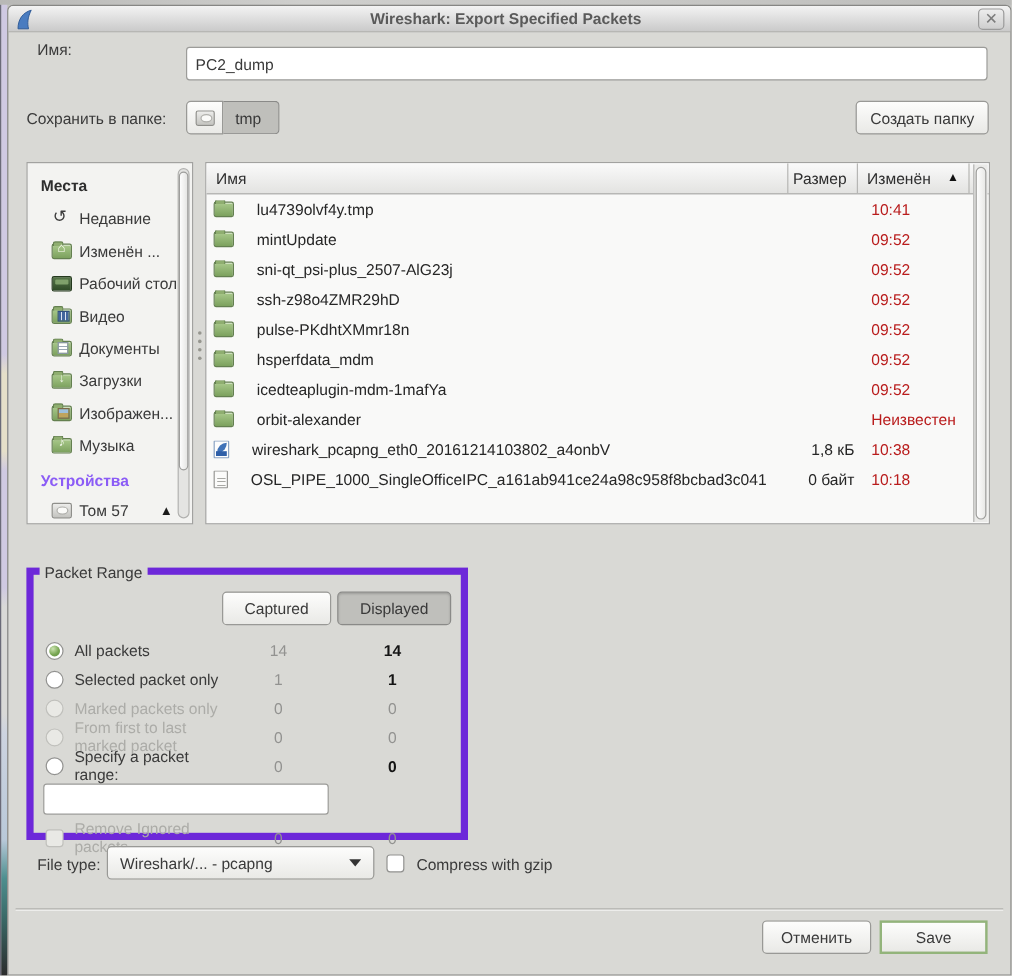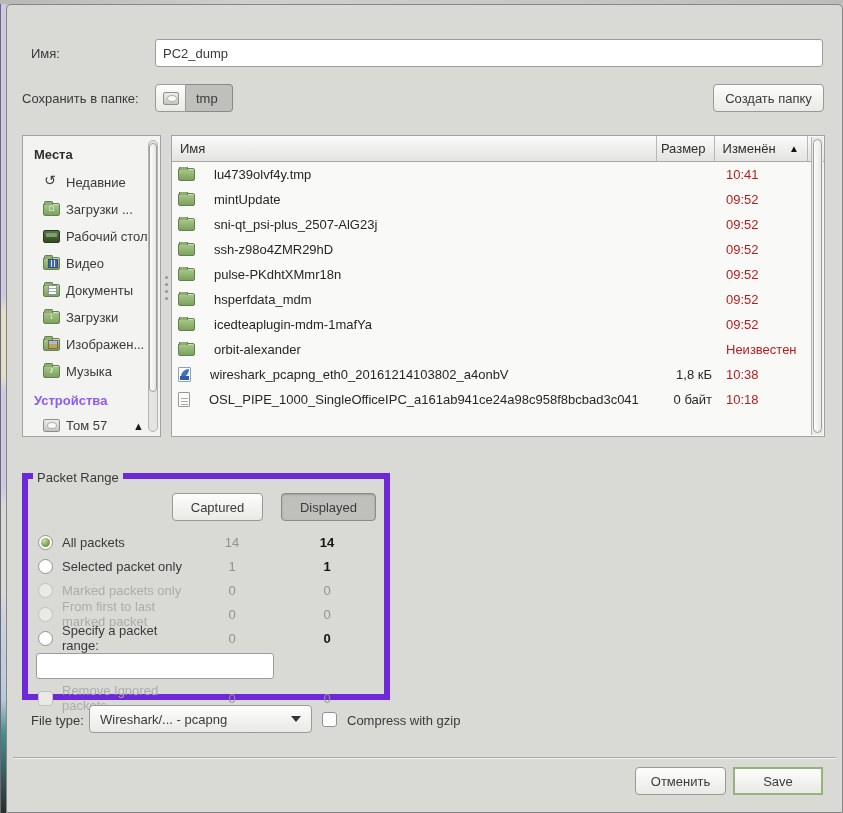--- a/index.html
+++ b/index.html
@@ -120,21 +120,21 @@
   [data-name="document-icon"] { width:12px; height:15px; background:#fbfbfa;
     border:1px solid #97979 4; border:1px solid #979794; border-radius:1px; }
   [data-name="document-icon"]::after { content:""; position:absolute; left:2px; top:3px;
     width:7px; height:9px; background:repeating-linear-gradient(#fbfbfa 0 2px,#a8a8a4 2px 3px); }
   
   .frame { position:absolute; left:15px; top:468px; width:368px; height:227px;
     border:6px solid #6d28d9; padding:14px 8px 6px 8px; }
   .frame-legend { position:absolute; top:-9px; left:5px; background:#d9d9d5; padding:0 4px; }
   .pr-head { display:flex; height:28px; margin-bottom:9px; }
   .pr-head .sp { flex:1; }
-  .pr-btn { position:static; width:91px; margin-right:18px; }
+  .pr-btn { position:static; width:91px; margin-right:5px; }
   .pr-btn2 { position:static; width:95px; margin-right:0; }
   .pr-row { display:flex; align-items:center; height:24px; }
   .pr-label { flex:1; display:flex; align-items:center; gap:9px; padding-left:2px; }
   .pr-row[data-disabled="true"] .pr-txt { color:#acaca8; }
   .pr-cap { width:92px; text-align:center; color:#929290; }
   .pr-disp { width:98px; text-align:center; color:#929290; }
   .pr-disp[data-bold="true"] { color:#141414; font-weight:bold; }
   .ctrl { width:15px; height:15px; background:#fff; border:1px solid #929290;
     position:relative; flex:0 0 auto; }
   .ctrl[data-control="radio"] { border-radius:50%; }
@@ -157,22 +157,29 @@
   .save-btn { left:726px; top:762px; width:90px; border:2px solid #93b47b; border-radius:0; }
 </style>
 </head>
 <body>
 
 <div class="desktop-top" data-name="desktop-background-top"></div>
 <div class="desktop-left" data-name="desktop-background-left"></div>
 
 <div class="window" data-name="export-packets-dialog">
 
-
-  <div class="label" style="left:24px; top:41px;" data-name="name-label">Имя:</div>
+  <div class="titlebar" data-name="titlebar">
+    <svg class="fin" data-name="wireshark-fin-icon" viewBox="0 0 16 18">
+      <path d="M3 17 C3 9 7 3.5 14 1.5 C11 7.5 10.6 12.5 11.8 17 Z" fill="#4a7cc0" stroke="#2e5a96" stroke-width="0.8"></path>
+    </svg>
+    <div class="title-text" data-name="window-title">Wireshark: Export Specified Packets</div>
+    <div class="close-btn" data-name="close-button">✕</div>
+  </div>
+
+  <div class="label" style="left:24px; top:29px;" data-name="name-label">Имя:</div>
   <div class="textinput name-input" data-name="filename-input">
     <span data-name="filename-value">PC2_dump</span>
   </div>
 
   <div class="label" style="left:15px; top:86px;" data-name="save-in-folder-label">Сохранить в папке:</div>
   <div class="bc" data-name="path-breadcrumb">
     <div class="bc-disk" data-name="filesystem-root-button">
       <span class="disk-ic" data-name="disk-icon"></span>
     </div>
     <div class="bc-tmp" data-name="path-segment-tmp-button">
@@ -187,21 +194,21 @@
     <div class="sb-header" data-name="places-header">Места</div>
     <div data-name="places-list">
 
         <div class="sb-item" data-name="sidebar-item">
           <span class="sb-icon" data-name="recent-icon"></span>
           <span class="sb-label">Недавние</span>
         </div>
 
         <div class="sb-item" data-name="sidebar-item">
           <span class="sb-icon" data-name="home-folder-icon"></span>
-          <span class="sb-label">Загрузки ...</span>
+          <span class="sb-label">Изменён ...</span>
         </div>
 
         <div class="sb-item" data-name="sidebar-item">
           <span class="sb-icon" data-name="desktop-icon"></span>
           <span class="sb-label">Рабочий стол</span>
         </div>
 
         <div class="sb-item" data-name="sidebar-item">
           <span class="sb-icon" data-name="video-folder-icon"></span>
           <span class="sb-label">Видео</span>

